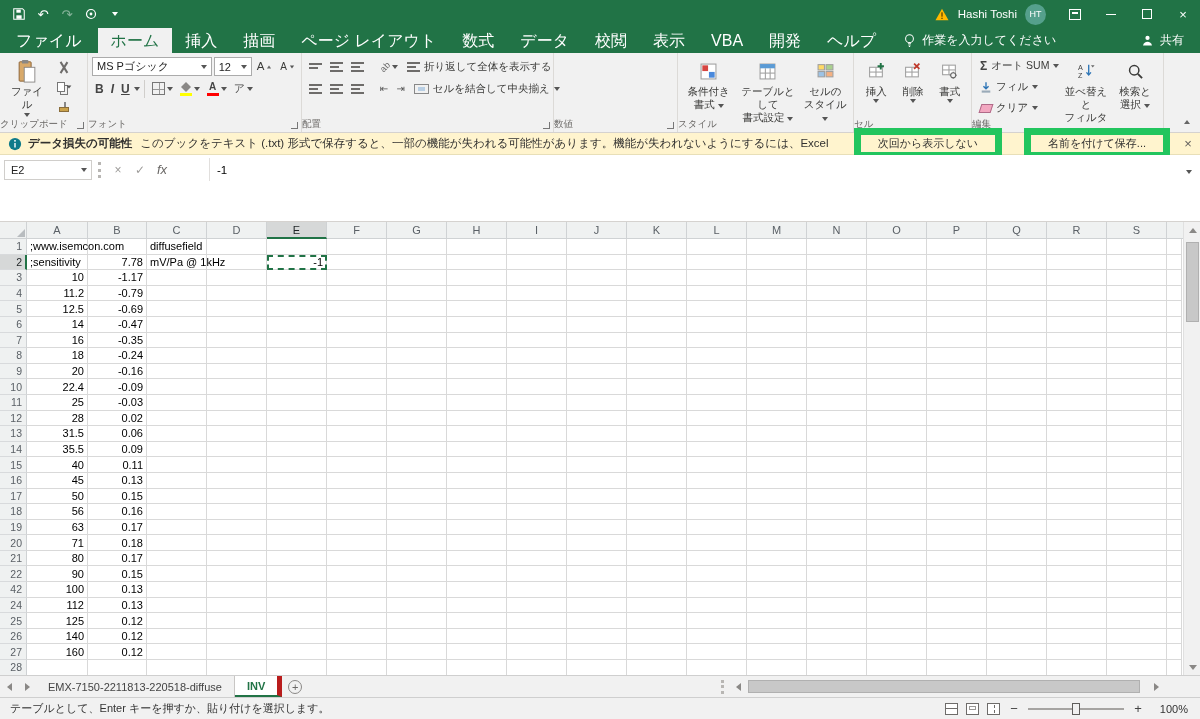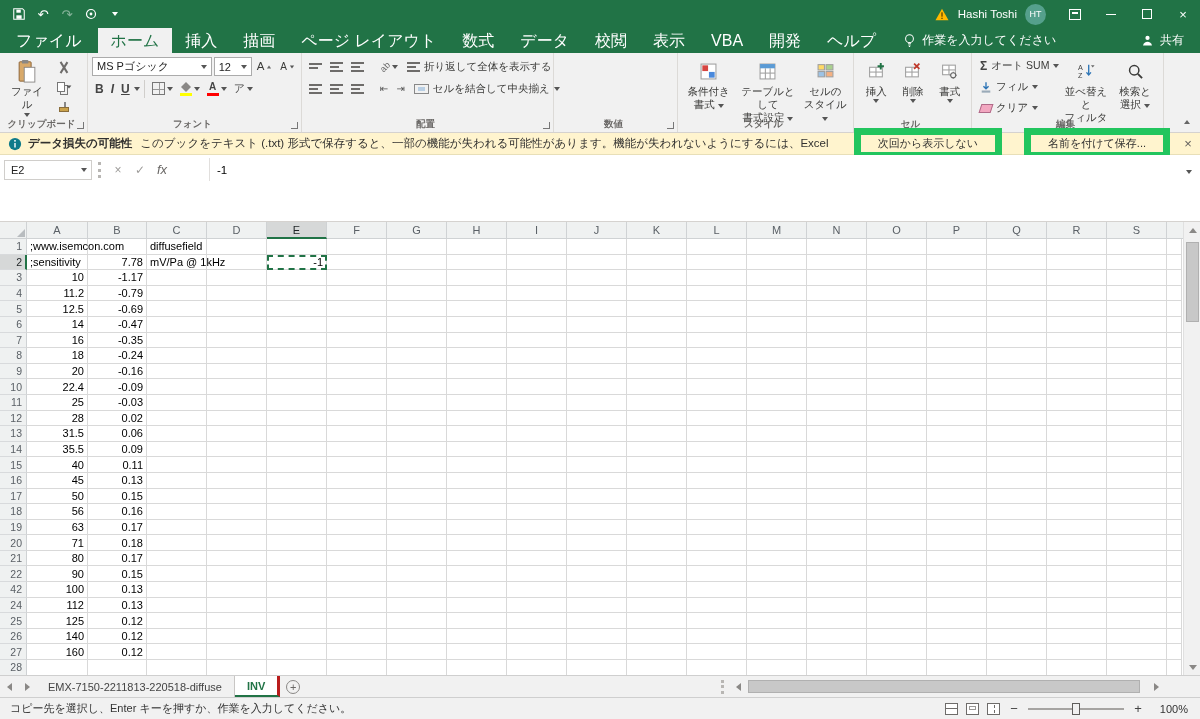--- a/index.html
+++ b/index.html
@@ -30,21 +30,21 @@
   .rtab{padding:0 13px;line-height:25px;font-size:16px;color:#fff;white-space:nowrap;}
   .rtab.file{padding:0 16px;}
   .rtab.active{background:#f1f1f1;color:#217346;}
   .tellme{display:flex;align-items:center;gap:6px;color:#fff;font-size:12px;margin-left:14px;line-height:25px;}
   .tabrow-right{margin-left:auto;display:flex;align-items:center;gap:6px;color:#fff;font-size:12px;padding-right:16px;line-height:25px;}
 
   
   .ribbon{position:absolute;top:53px;left:0;width:1200px;height:80px;background:#f1f1f1;border-bottom:1px solid #d5d2cf;display:flex;}
   .rgroup{position:relative;height:100%;border-right:1px solid #dcdad7;padding:3px 3px 14px 4px;flex:none;}
   .gbody{display:flex;align-items:flex-start;height:62px;}
-  .glabel{position:absolute;bottom:1px;left:0;right:4px;text-align:center;font-size:9.5px;color:#6b6967;white-space:nowrap;font-weight:bold;}
+  .glabel{position:absolute;bottom:1px;left:0;right:4px;text-align:left;font-size:9.5px;color:#6b6967;white-space:nowrap;}
   .launcher{position:absolute;right:3px;bottom:3px;width:7px;height:7px;border-right:1px solid #777;border-bottom:1px solid #777;}
   .bigbtn{display:flex;flex-direction:column;align-items:center;justify-content:flex-start;font-size:10.5px;color:#3a3a38;text-align:center;line-height:1.25;padding:2px 2px;}
   .bigbtn .ic{height:26px;display:flex;align-items:center;justify-content:center;margin-bottom:1px;}
   .minicol{display:flex;flex-direction:column;gap:2px;margin-left:2px;padding-top:2px;}
   .mbtn{width:24px;height:18px;display:flex;align-items:center;justify-content:center;gap:1px;}
   .rrow{display:flex;align-items:center;height:21px;}
   .gcol{display:flex;flex-direction:column;gap:1px;}
   .combo{height:19px;border:1px solid #ababab;background:#fff;font-size:11px;display:flex;align-items:center;padding:0 4px;color:#222;}
   .combo .car{margin-left:auto;}
   .sbtn{height:19px;display:flex;align-items:center;justify-content:center;padding:0 3px;font-size:11.5px;color:#3a3a38;gap:2px;}
@@ -112,21 +112,21 @@
   .tri-up{width:0;height:0;border-left:4px solid transparent;border-right:4px solid transparent;border-bottom:5px solid #8a8886;}
   .tri-down{width:0;height:0;border-left:4px solid transparent;border-right:4px solid transparent;border-top:5px solid #8a8886;}
   .tri-left{width:0;height:0;border-top:4px solid transparent;border-bottom:4px solid transparent;border-right:5px solid #8a8886;}
   .tri-right{width:0;height:0;border-top:4px solid transparent;border-bottom:4px solid transparent;border-left:5px solid #8a8886;}
   .vs-thumb{position:absolute;left:2px;top:20px;width:13px;height:80px;background:#c8c8c8;border:1px solid #b0b0b0;}
 
   
   .sheetbar{position:absolute;top:675px;left:0;width:1200px;height:22px;background:#f1f1f1;border-top:1px solid #cfcfcf;display:flex;align-items:stretch;font-size:11px;}
   .snav{width:18px;display:flex;align-items:center;justify-content:center;}
   .stab{padding:0 12px;display:flex;align-items:center;color:#444;border-right:1px solid #c8c6c4;white-space:nowrap;}
-  .stab.active{background:#fff;color:#217346;font-weight:bold;border-bottom:2px solid #217346;border-right:3px solid #b91c1c;}
+  .stab.active{background:#fff;color:#217346;font-weight:bold;border-bottom:2px solid #217346;border-right:5px solid #b91c1c;}
   .addsheet{width:26px;display:flex;align-items:center;justify-content:center;}
   .add-circle{width:14px;height:14px;border-radius:50%;border:1px solid #8a8886;color:#6a6866;font-size:11px;line-height:12px;text-align:center;}
   .hs-area{margin-left:auto;display:flex;align-items:center;}
   .hs-split{height:14px;border-left:3px dotted #b8b6b3;margin-right:6px;}
   .hs-arrow{width:16px;height:16px;display:flex;align-items:center;justify-content:center;}
   .hs-track{width:402px;height:13px;background:#f1f1f1;position:relative;}
   .hs-thumb{position:absolute;left:2px;top:0;width:392px;height:13px;background:#c8c8c8;border:1px solid #b0b0b0;}
   .sb-corner{width:36px;}
 
   
@@ -1264,21 +1264,21 @@
           <div class="hs-thumb"></div>
         </div>
       <span class="hs-arrow">
           <i class="tri-right"></i>
         </span>
       <span class="sb-corner"></span>
     </div>
   </div>
 
   <div class="statusbar">
-    <span class="sb-msg">コピー先を選択し、Enter キーを押すか、作業を入力してください。</span>
+    <span class="sb-msg">テーブルとして、Enter キーを押すか、貼り付けを選択します。</span>
     <div class="sb-right">
       <span class="viewic normal"></span>
       <span class="viewic layout"></span>
       <span class="viewic brk"></span>
       <span class="zoomsign">−</span>
       <div class="ztrack">
           <span class="znotch"></span>
           <span class="zthumb"></span>
         </div>
       <span class="zoomsign">+</span>

